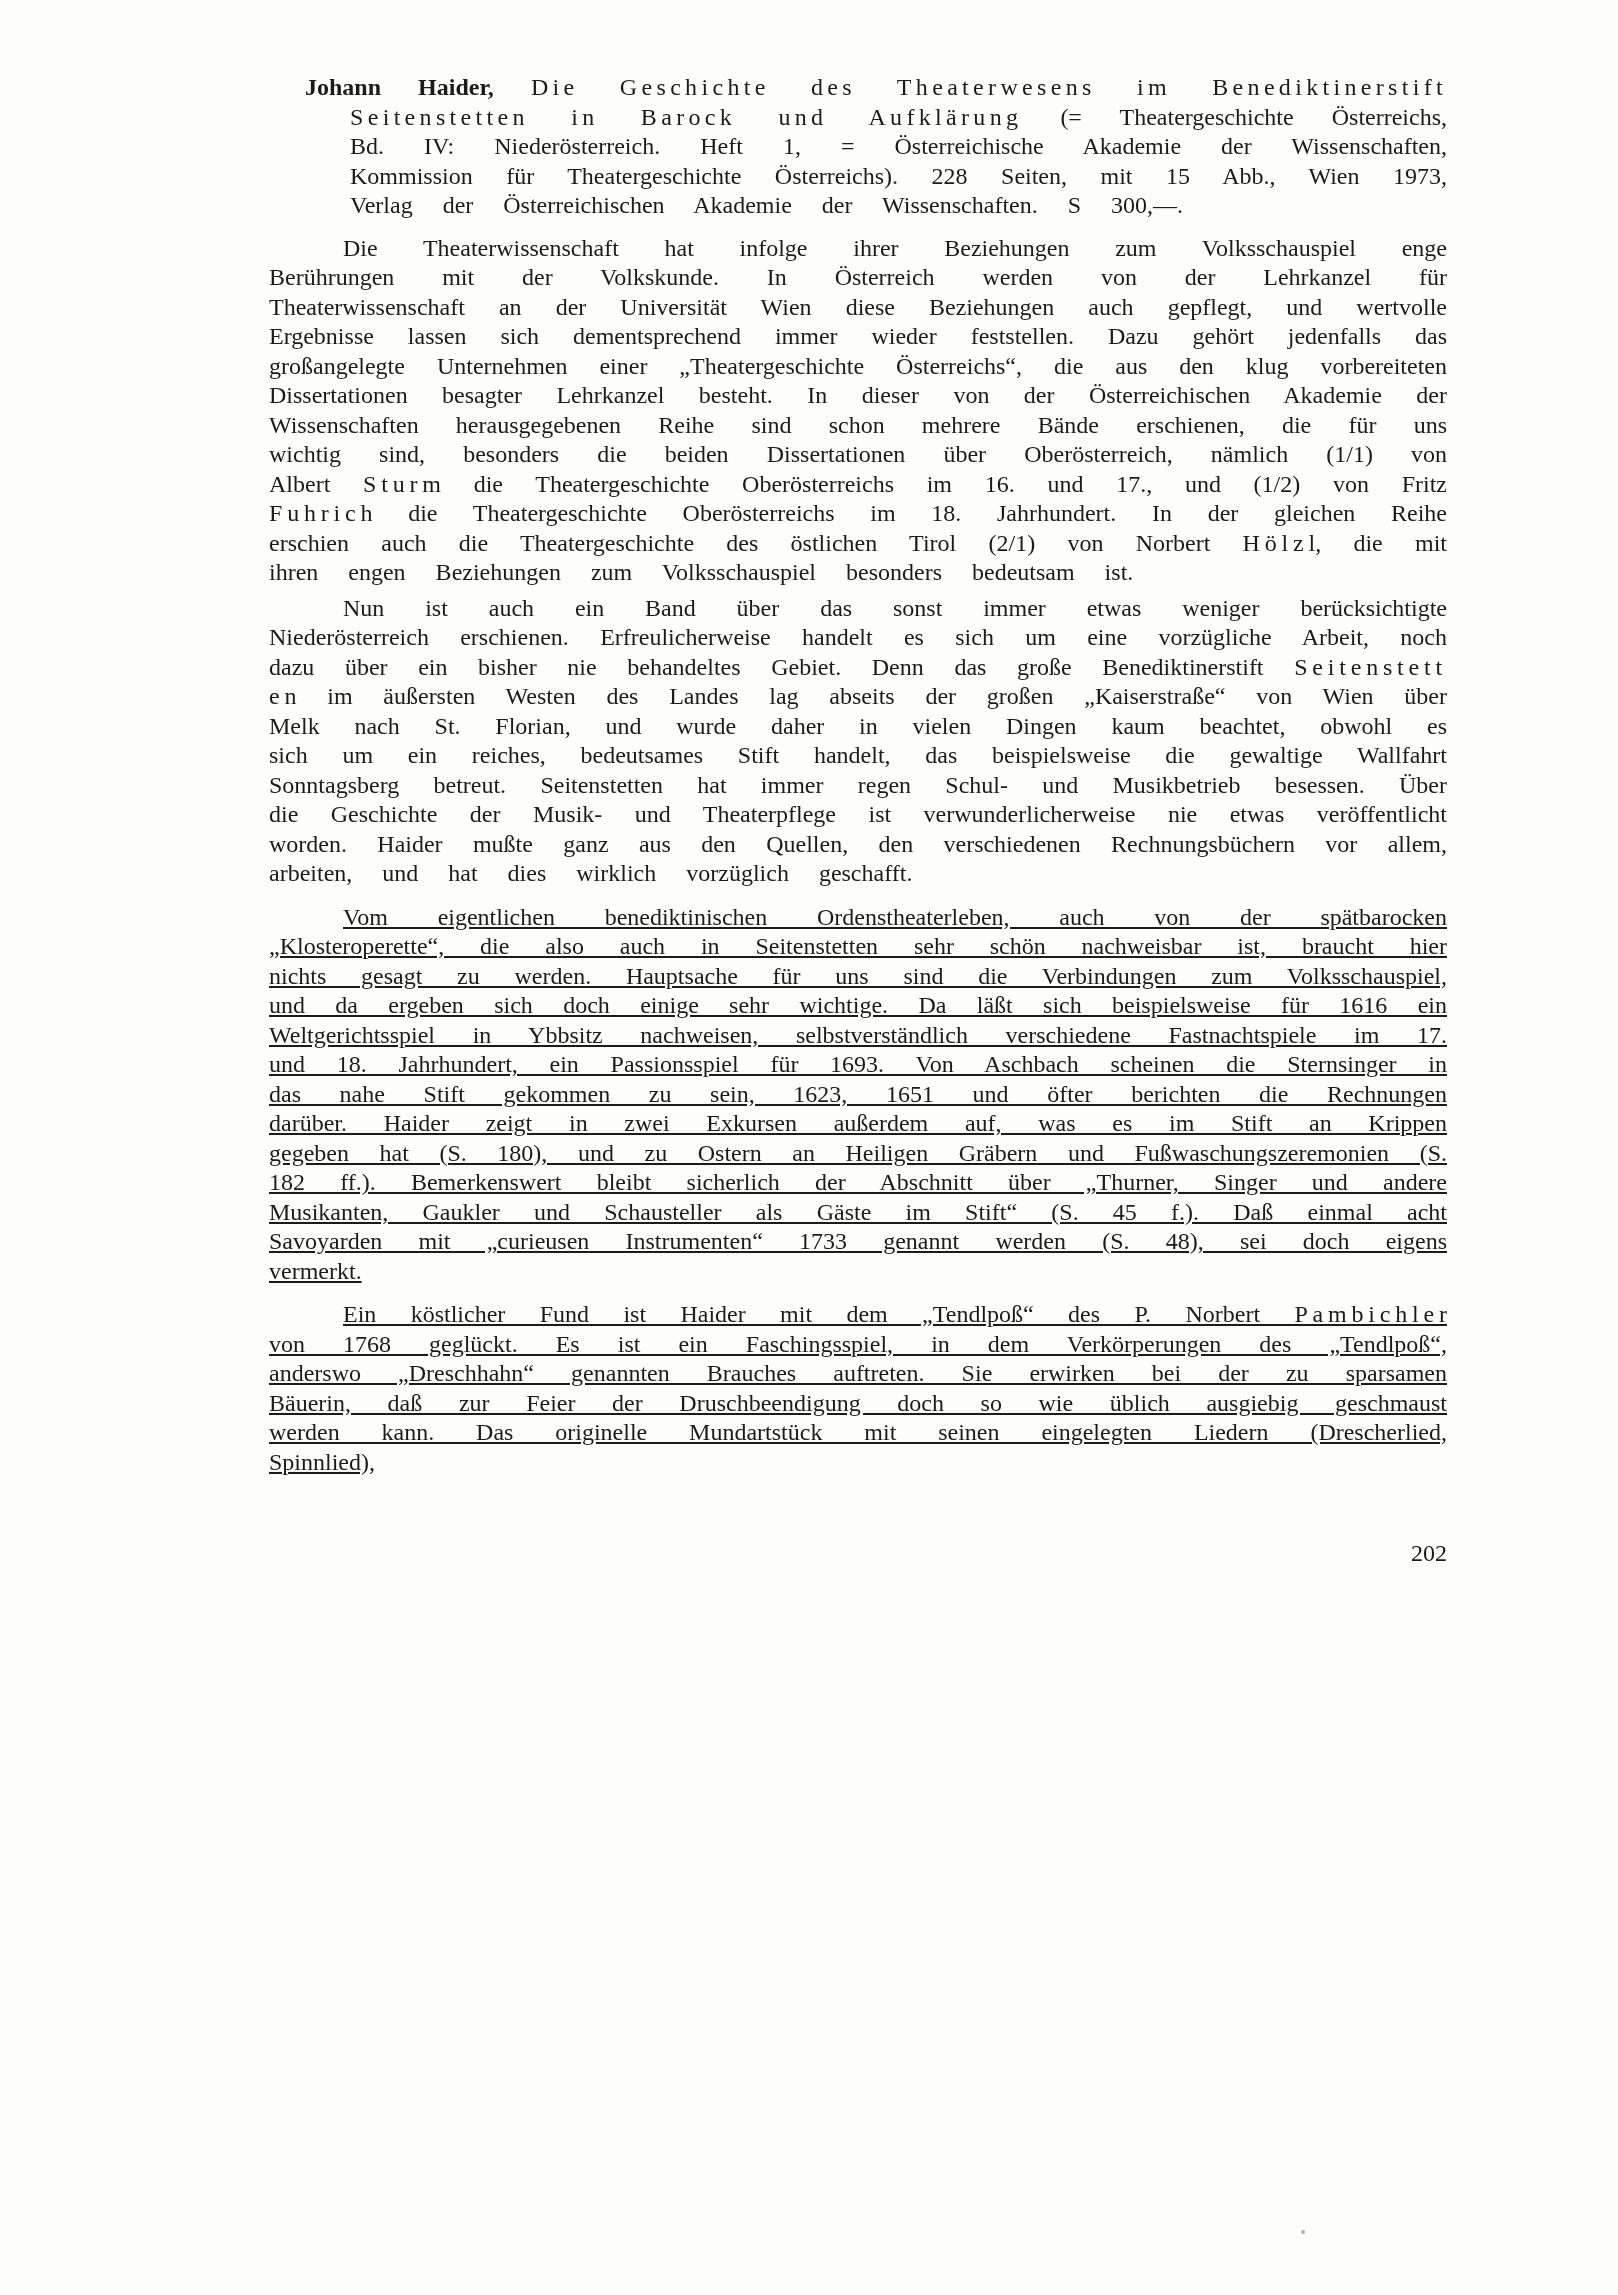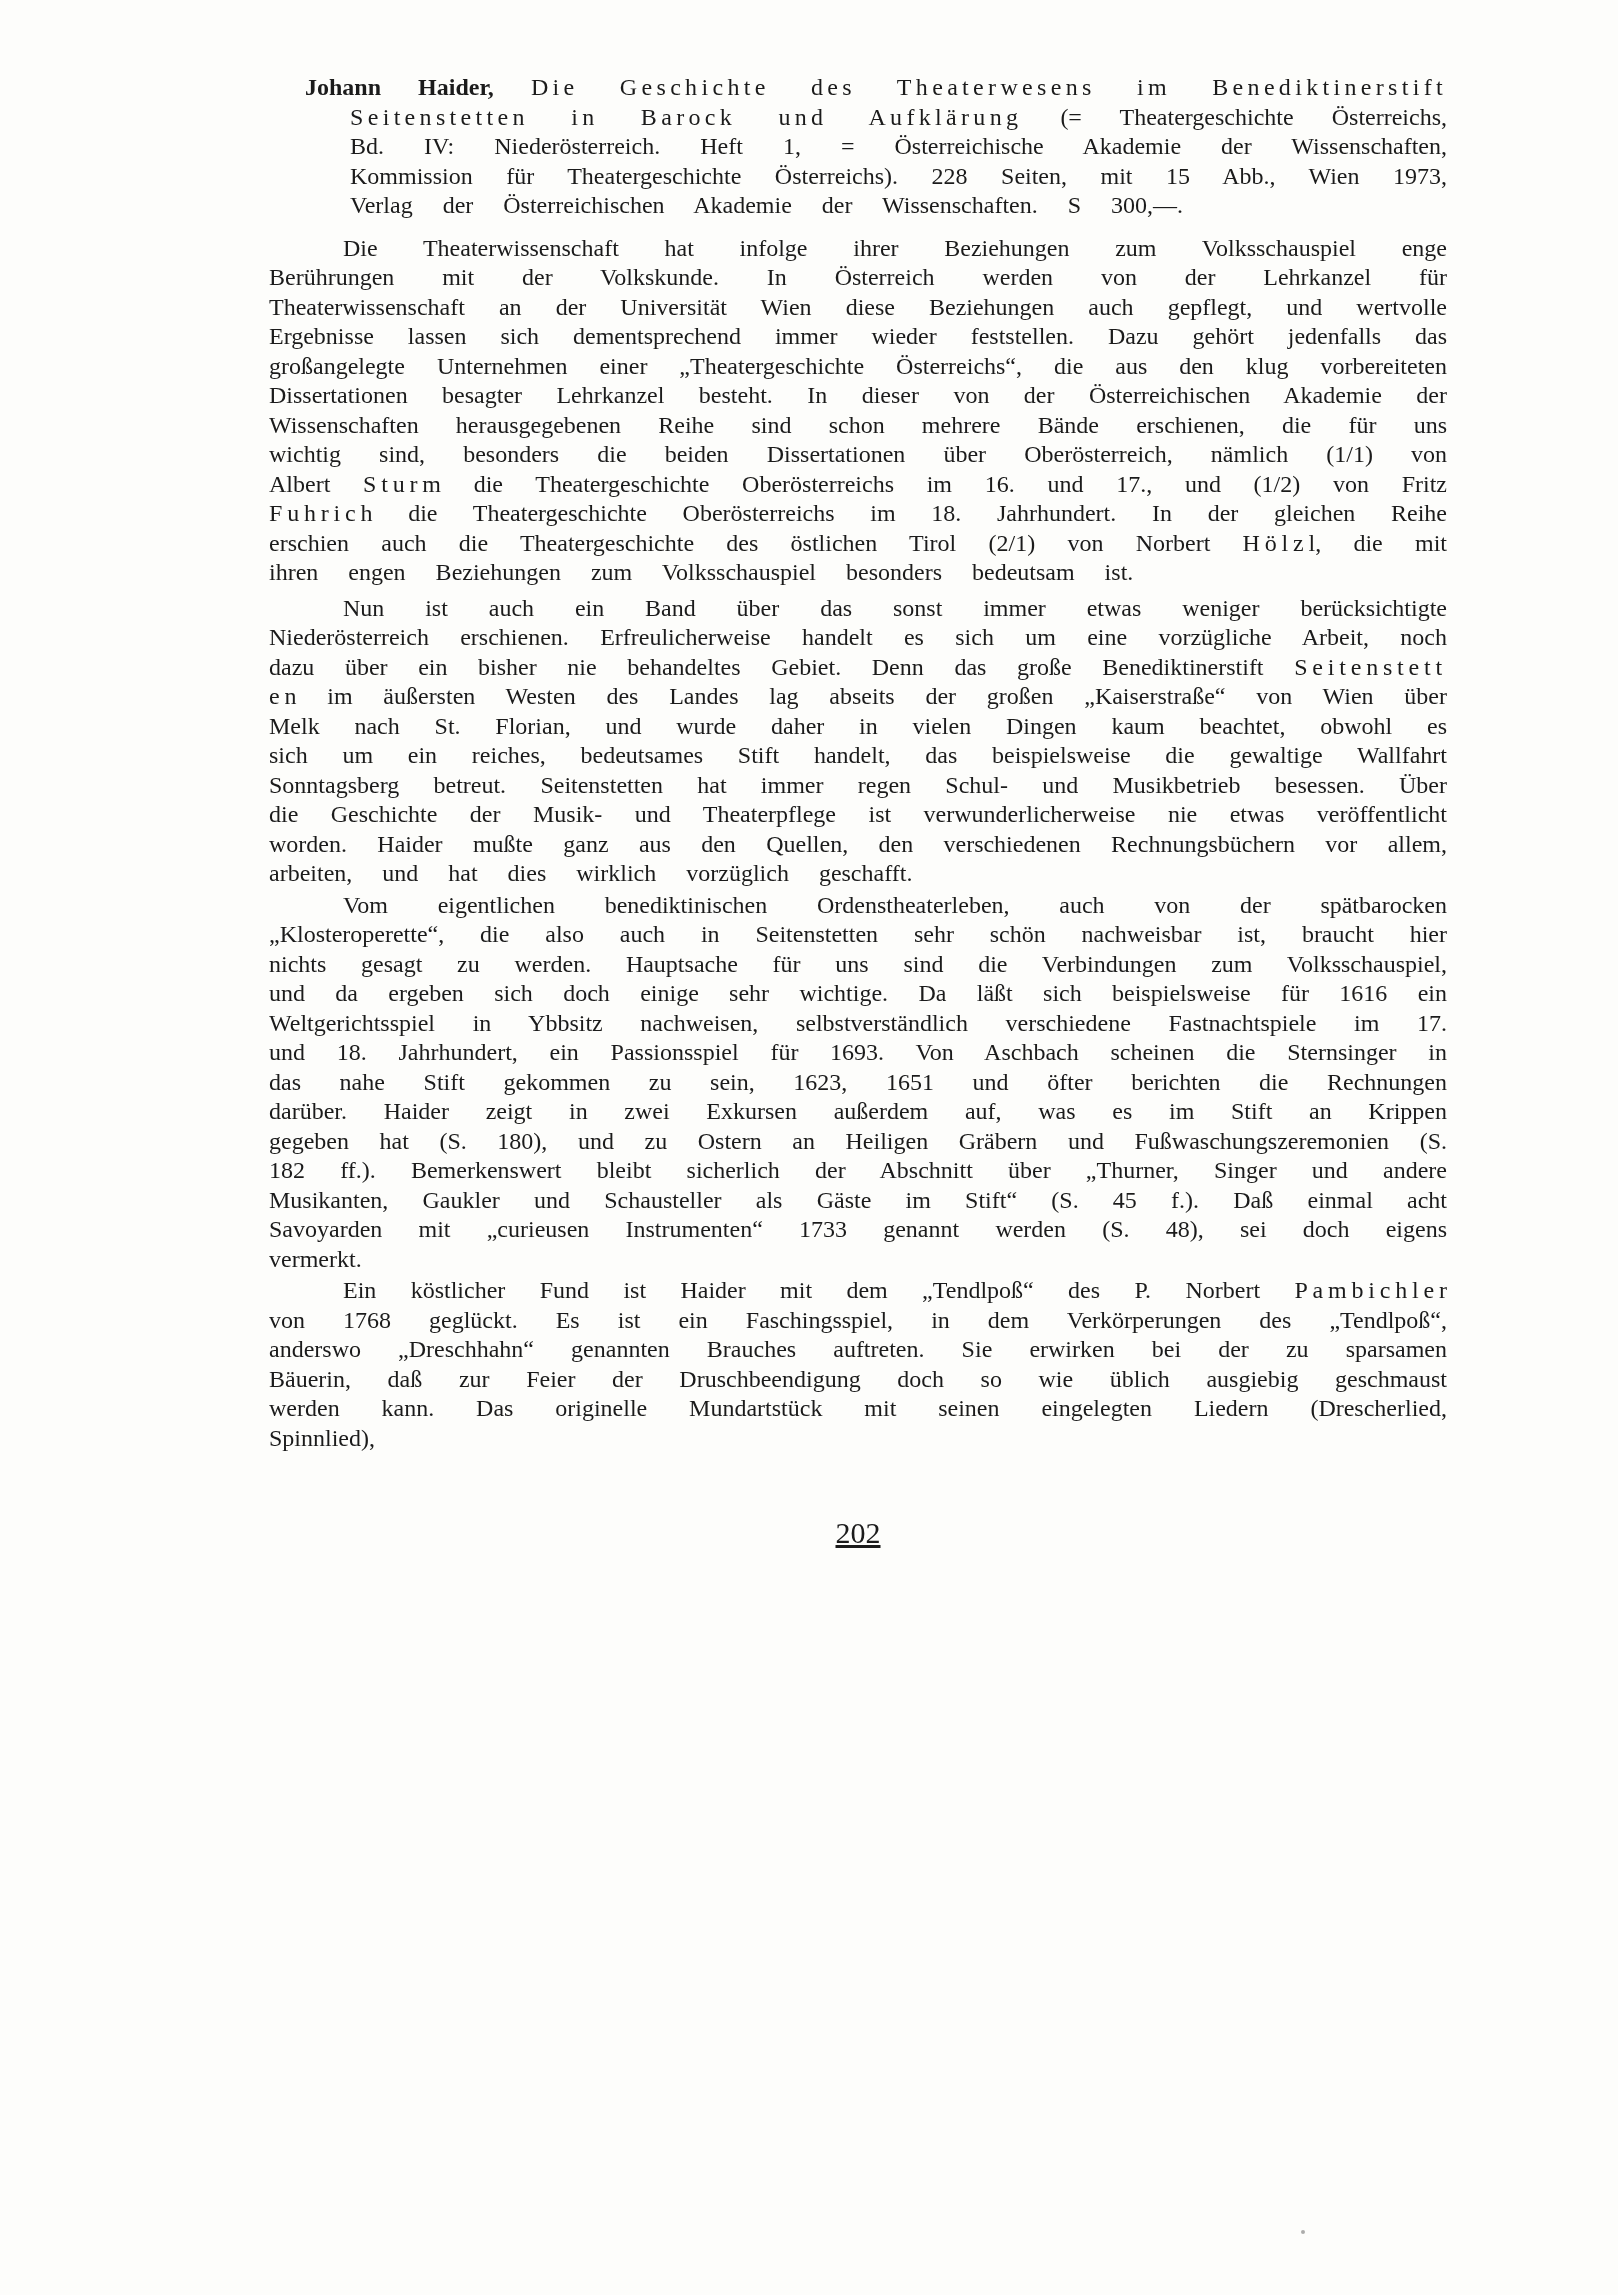--- a/index.html
+++ b/index.html
@@ -39,28 +39,28 @@
     margin-left: 36px;
   }
   .citation .spaced-title {
     letter-spacing: 0.18em;
   }
   .body-para {
     text-indent: 74px;
     margin-top: 6px;
   }
   .body-para.gap-before {
-    margin-top: 2px;
+    margin-top: 14px;
+    text-decoration: underline;
   }
   .page-number {
     margin-top: 63px;
-    font-size: 30px;
-    text-align: center;
+    font-size: 24px;
+    text-align: right;
     word-spacing: normal;
-    text-decoration: underline;
   }
   .scan-speck {
     position: absolute;
     left: 1301px;
     top: 2230px;
     width: 4px;
     height: 4px;
     border-radius: 50%;
     background: #777;
     opacity: 0.6;

